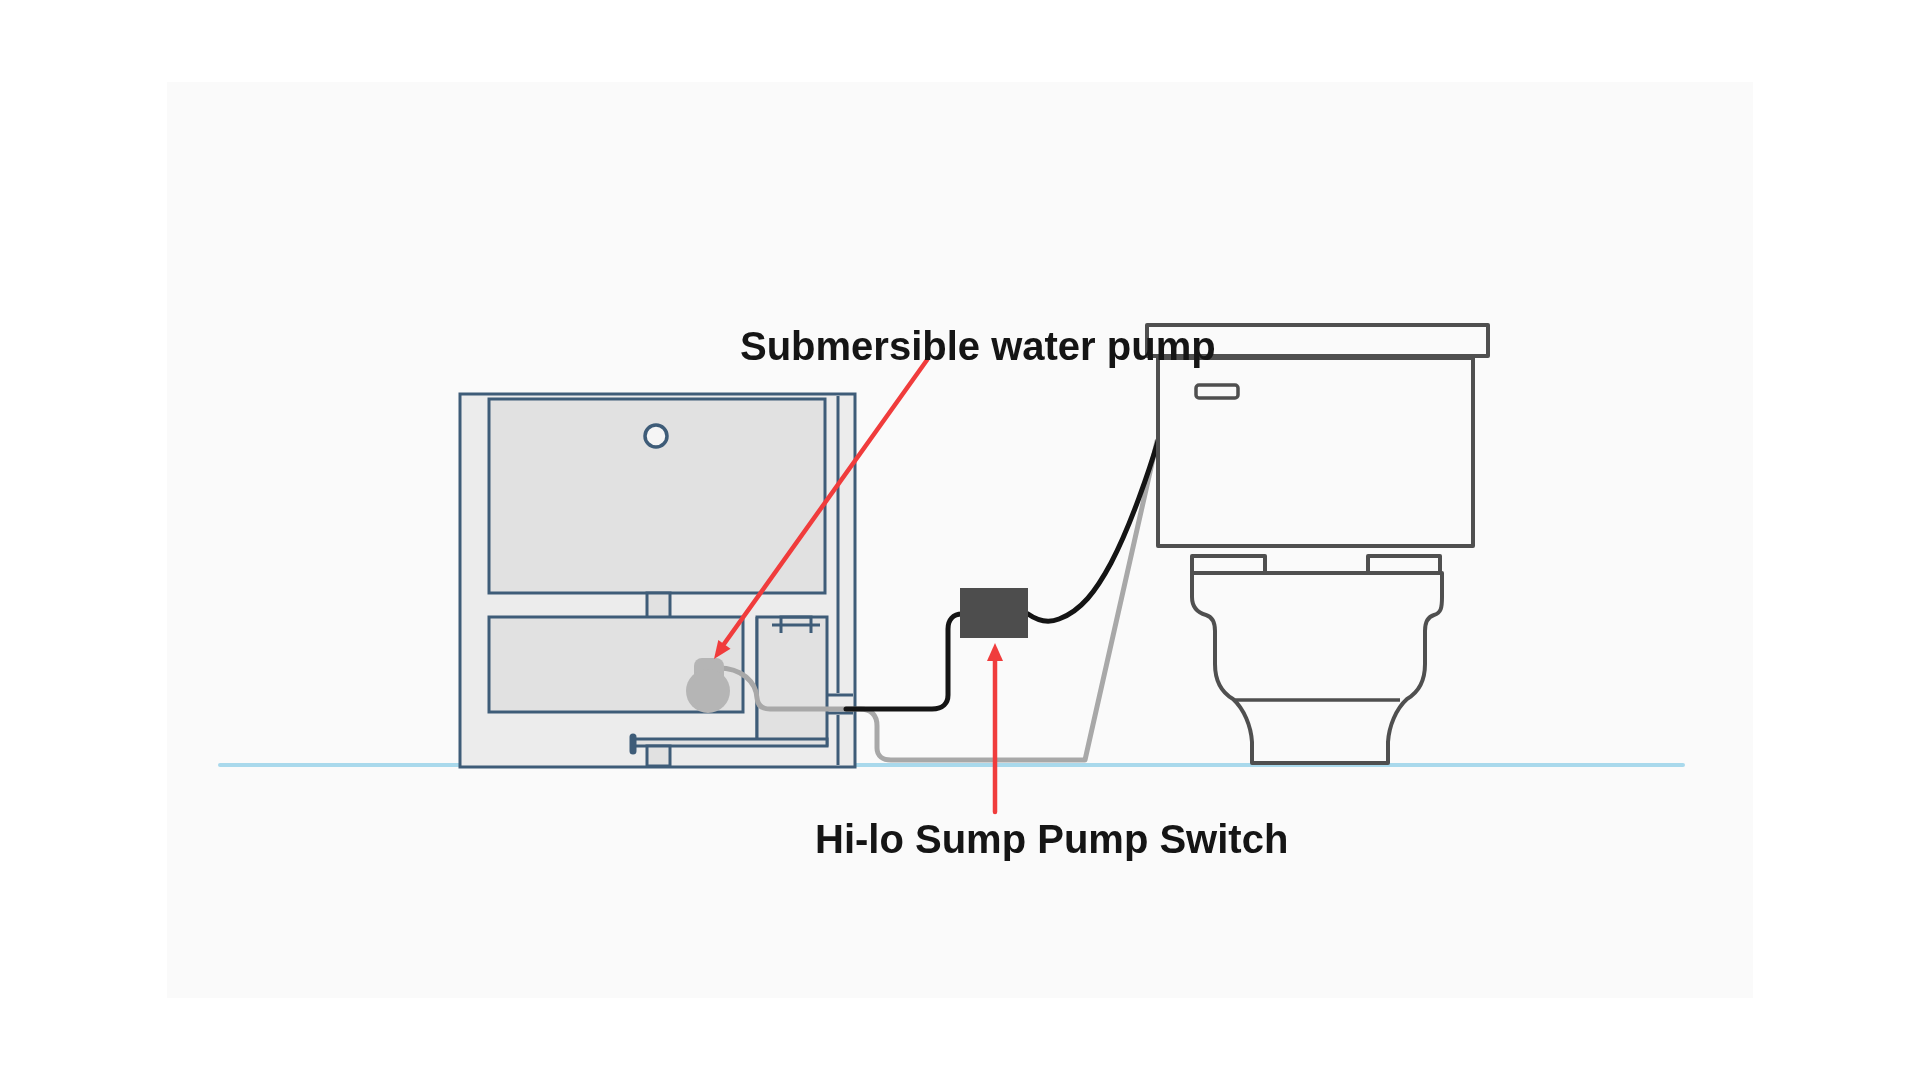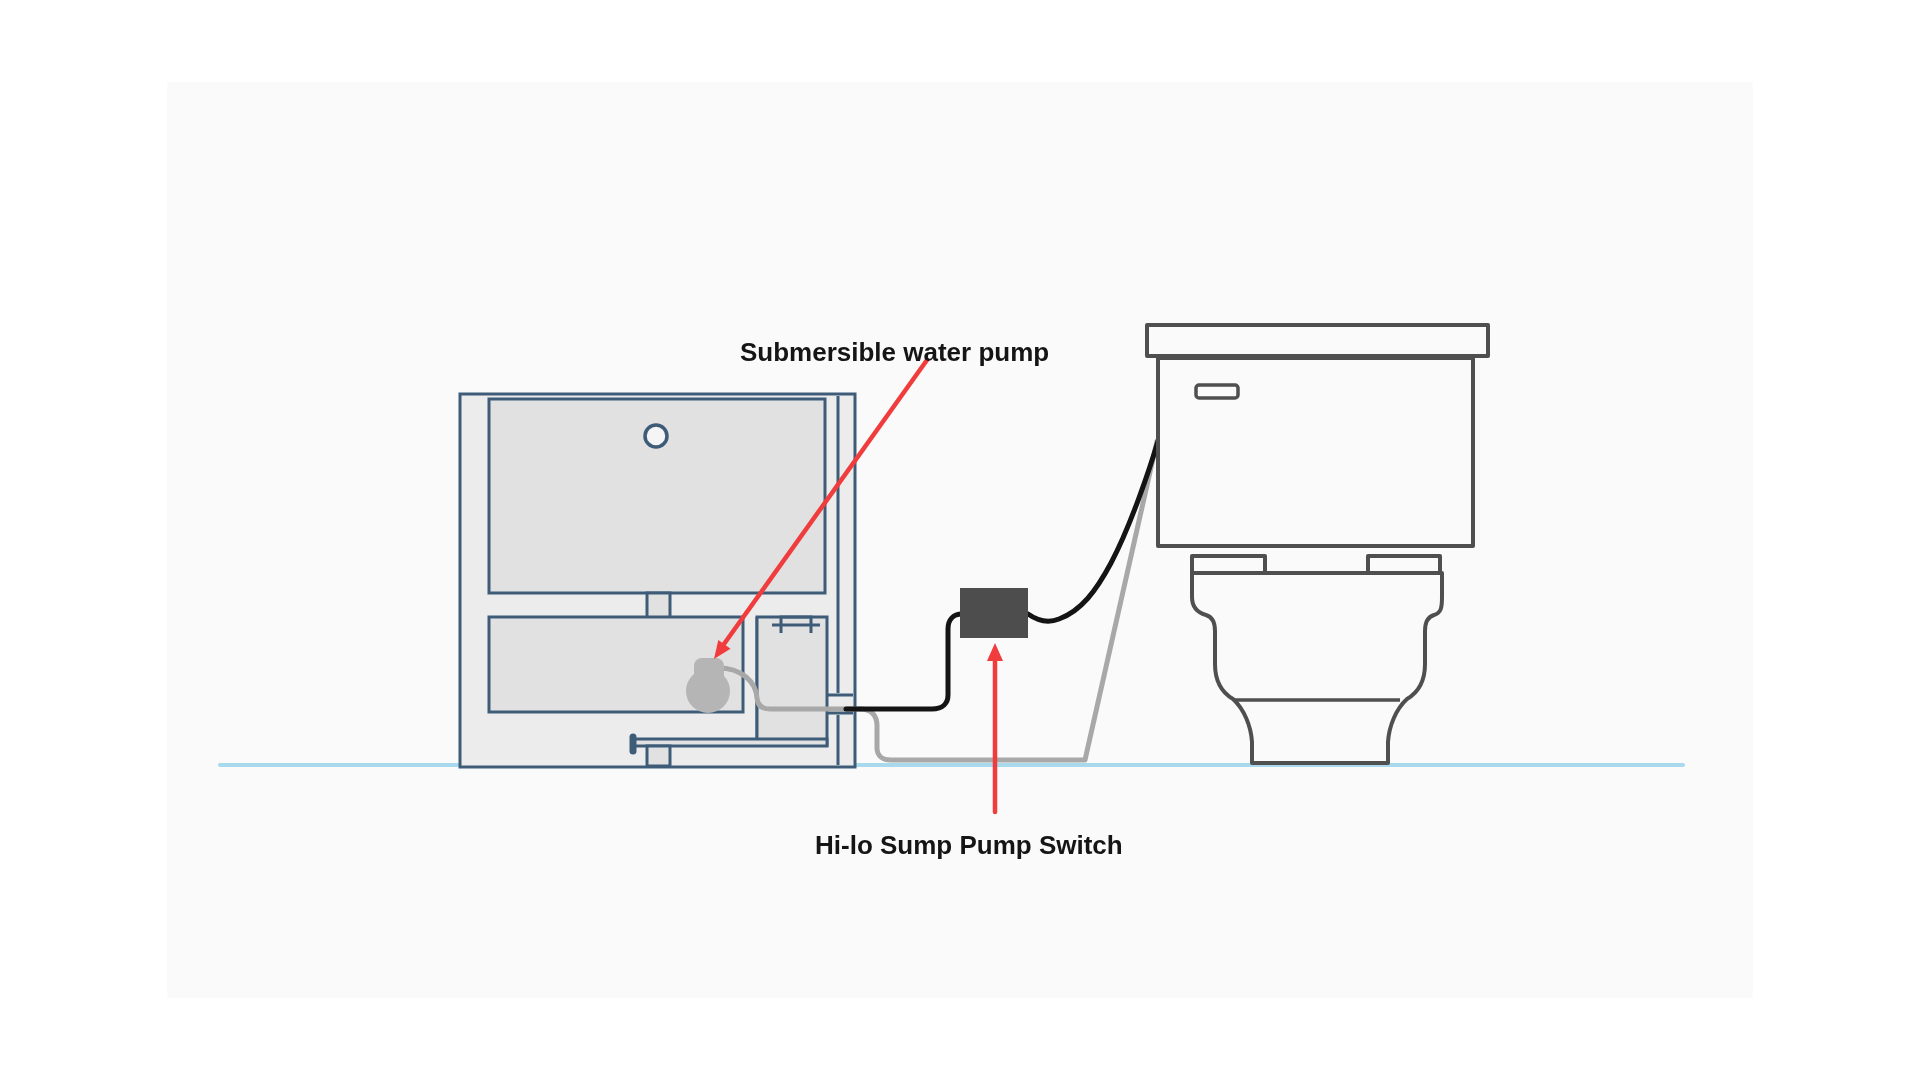--- a/index.html
+++ b/index.html
@@ -36,26 +36,25 @@
   .cable-black{ fill: none; stroke: var(--cable-black); stroke-width: 5; stroke-linecap: round; stroke-linejoin: round; }
   
   .pump-shape   { fill: var(--pump-fill); }
   .switch-shape { fill: var(--switch-fill); }
   .floor-line   { fill: none; stroke: var(--floor-blue); stroke-width: 4; stroke-linecap: round; }
   
   .red-line { fill: none; stroke: var(--accent-red); stroke-width: 4.5; stroke-linecap: round; }
   .red-head { fill: var(--accent-red); stroke: none; }
   .diagram-label {
     position: absolute;
-    font-size: 26px;
+    font-size: 40px;
     font-weight: 700;
     color: var(--label-color, #151515);
     white-space: nowrap;
     letter-spacing: 0px;
-    margin-top: 13px;
   }
   .label-pump   { left: 740px; top: 324px; }
   .label-switch { left: 815px; top: 817px; }
 </style>
 </head>
 <body>
 
 <div class="canvas">
   <div class="panel"></div>
 

